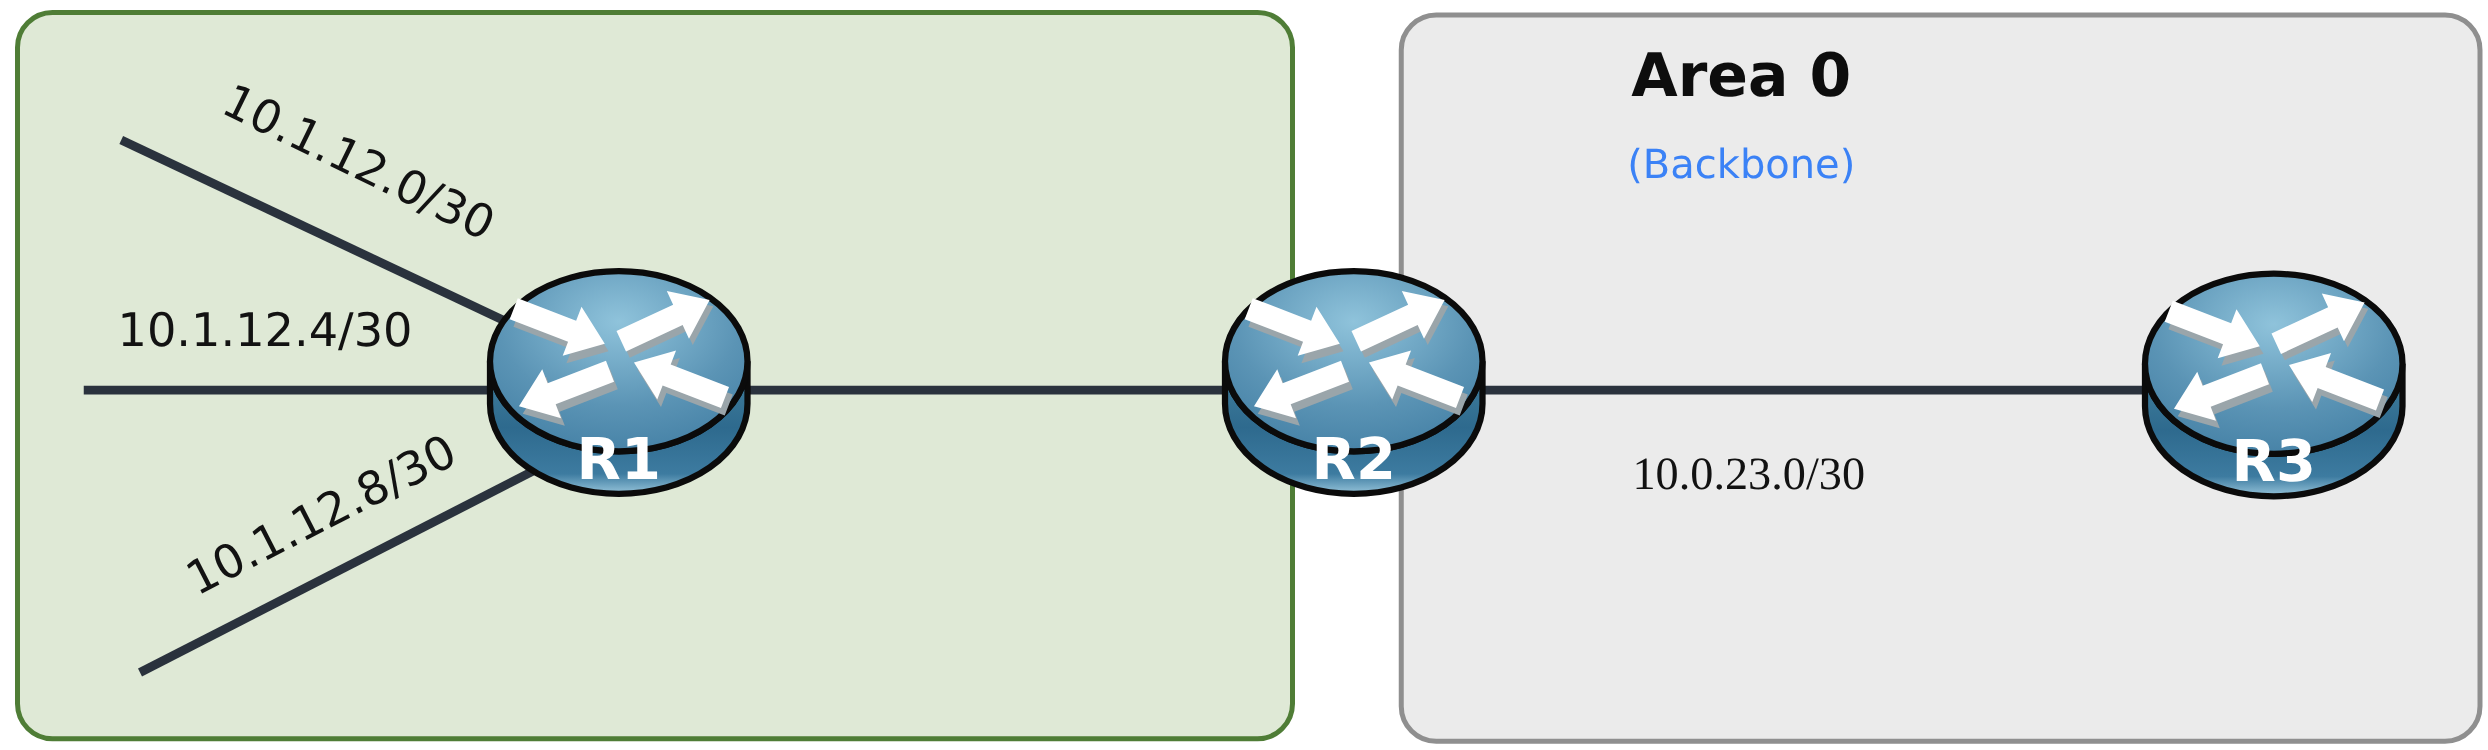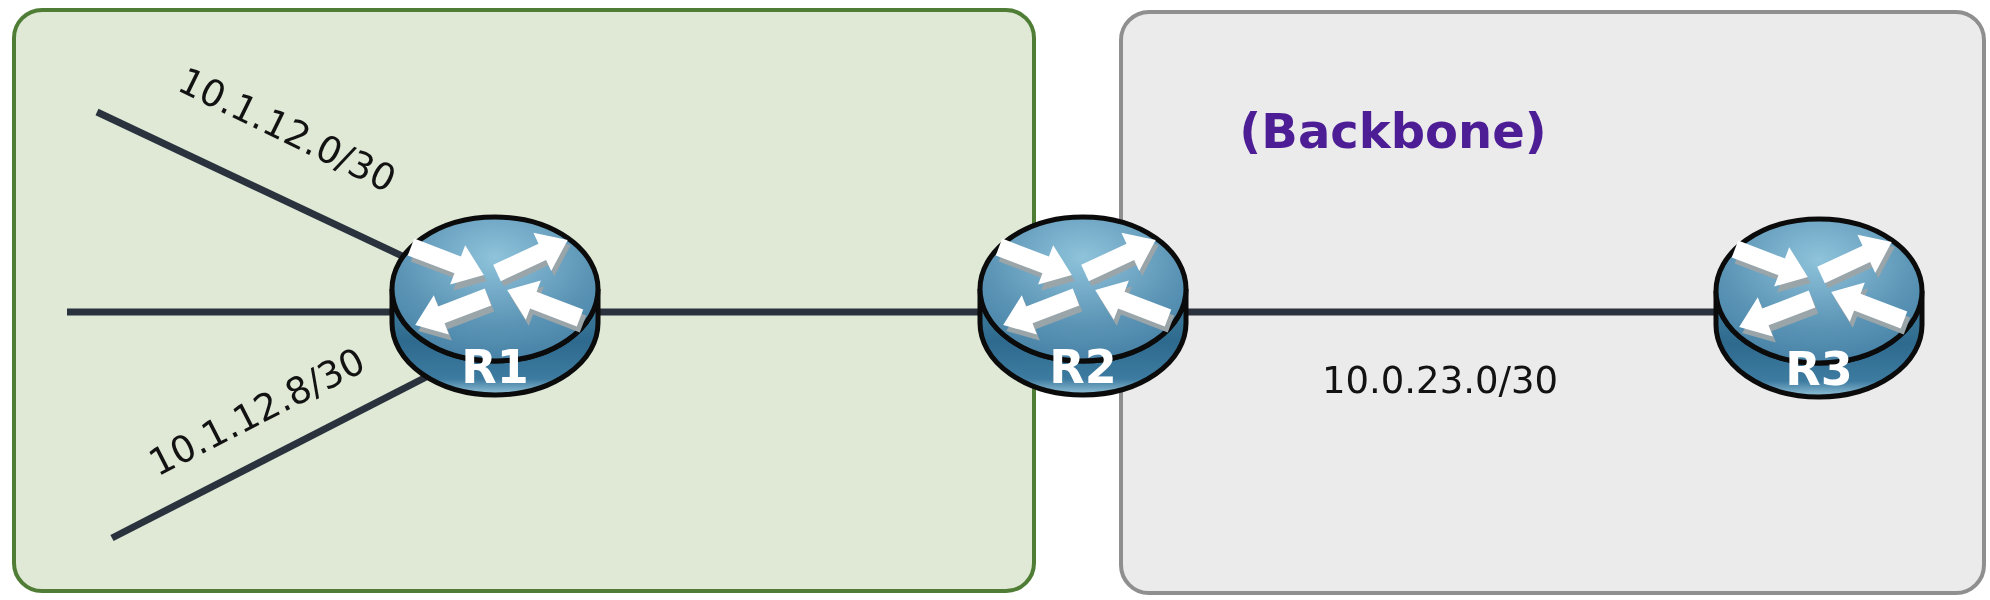--- a/index.html
+++ b/index.html
@@ -15,36 +15,37 @@
     position:absolute;white-space:nowrap;font-size:37px;line-height:1;color:#121212;
     transform:translate(-50%,-50%);
   }
   .lbl.rot-a{transform:translate(-50%,-50%) rotate(26deg);}
   .lbl.rot-c{transform:translate(-50%,-50%) rotate(-27deg);}
   .area-title{
     position:absolute;white-space:nowrap;font-size:48px;font-weight:bold;line-height:1;
     color:#0d0d0d;transform:translate(-50%,-50%);
   }
   .area-sub{
-    position:absolute;white-space:nowrap;font-size:48px;font-weight:bold;line-height:1;
-    color:#4c1d95;transform:translate(-50%,-50%);
+    position:absolute;white-space:nowrap;font-size:32px;font-weight:normal;line-height:1;
+    color:#3b82f6;transform:translate(-50%,-50%);
   }
   .rlabel{
     font-family:"DejaVu Sans","Liberation Sans",sans-serif;
     font-size:46px;font-weight:bold;fill:#ffffff;text-anchor:middle;
   }
 </style>
 </head>
 <body>
 
 <div class="canvas">
 
   <div class="area-box a1"></div>
   <div class="area-box a0"></div>
 
+  <div class="area-title" style="left:1393px;top:61px;">Area 0</div>
   <div class="area-sub" style="left:1393px;top:131px;">(Backbone)</div>
 
   <svg class="overlay" viewBox="0 0 1990 600" width="1990" height="600">
     <defs>
       <radialGradient id="gTop" cx="50%" cy="28%" r="85%">
         <stop offset="0%" stop-color="#8fc3db"></stop>
         <stop offset="55%" stop-color="#5b94b5"></stop>
         <stop offset="100%" stop-color="#3d7aa0"></stop>
       </radialGradient>
       <linearGradient id="gSide" x1="0" y1="0" x2="0" y2="1">
@@ -88,16 +89,17 @@
       <use href="#routerBody"></use>
       <text class="rlabel" x="108" y="172">R2</text>
     </g>
     <g transform="translate(1711,213)">
       <use href="#routerBody"></use>
       <text class="rlabel" x="108" y="172">R3</text>
     </g>
   </svg>
 
   <div class="lbl rot-a" style="left:287px;top:130px;">10.1.12.0/30</div>
+  <div class="lbl" style="left:212px;top:264px;">10.1.12.4/30</div>
   <div class="lbl rot-c" style="left:257px;top:412px;">10.1.12.8/30</div>
-  <div class="lbl" style="left:1440px;top:380px;">10.0.23.0/30</div>
+  <div class="lbl" style="left:1399px;top:380px;font-family:Liberation Serif, serif;">10.0.23.0/30</div>
 
 </div>
 
 </body></html>

